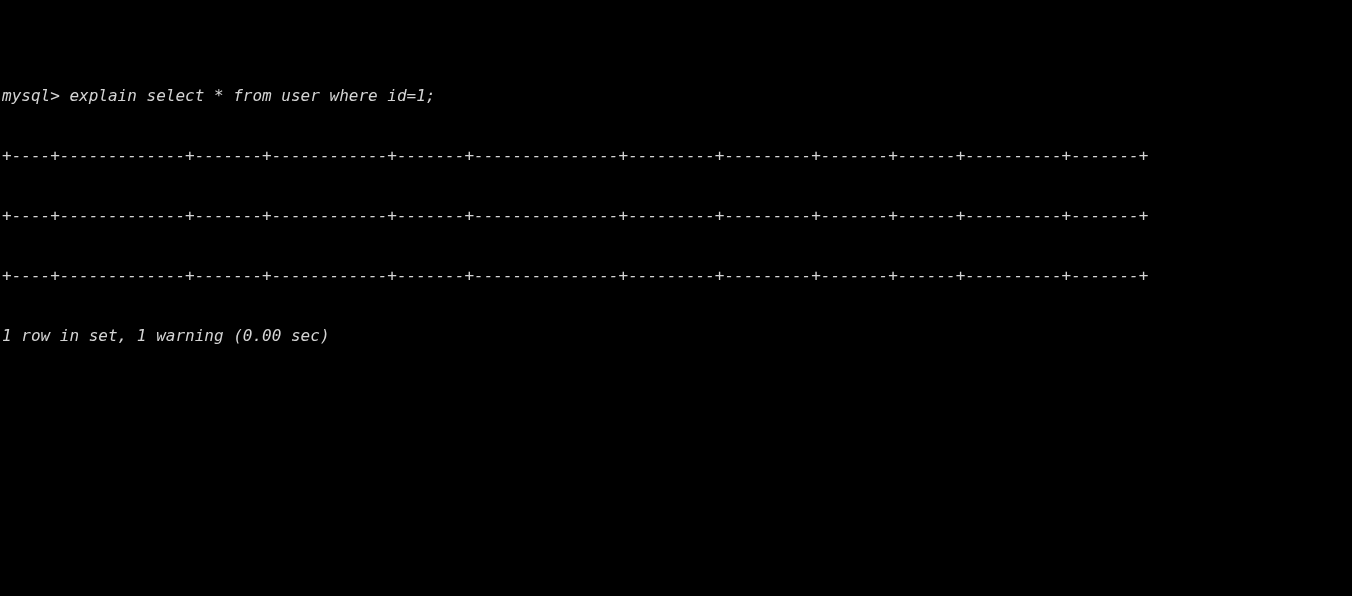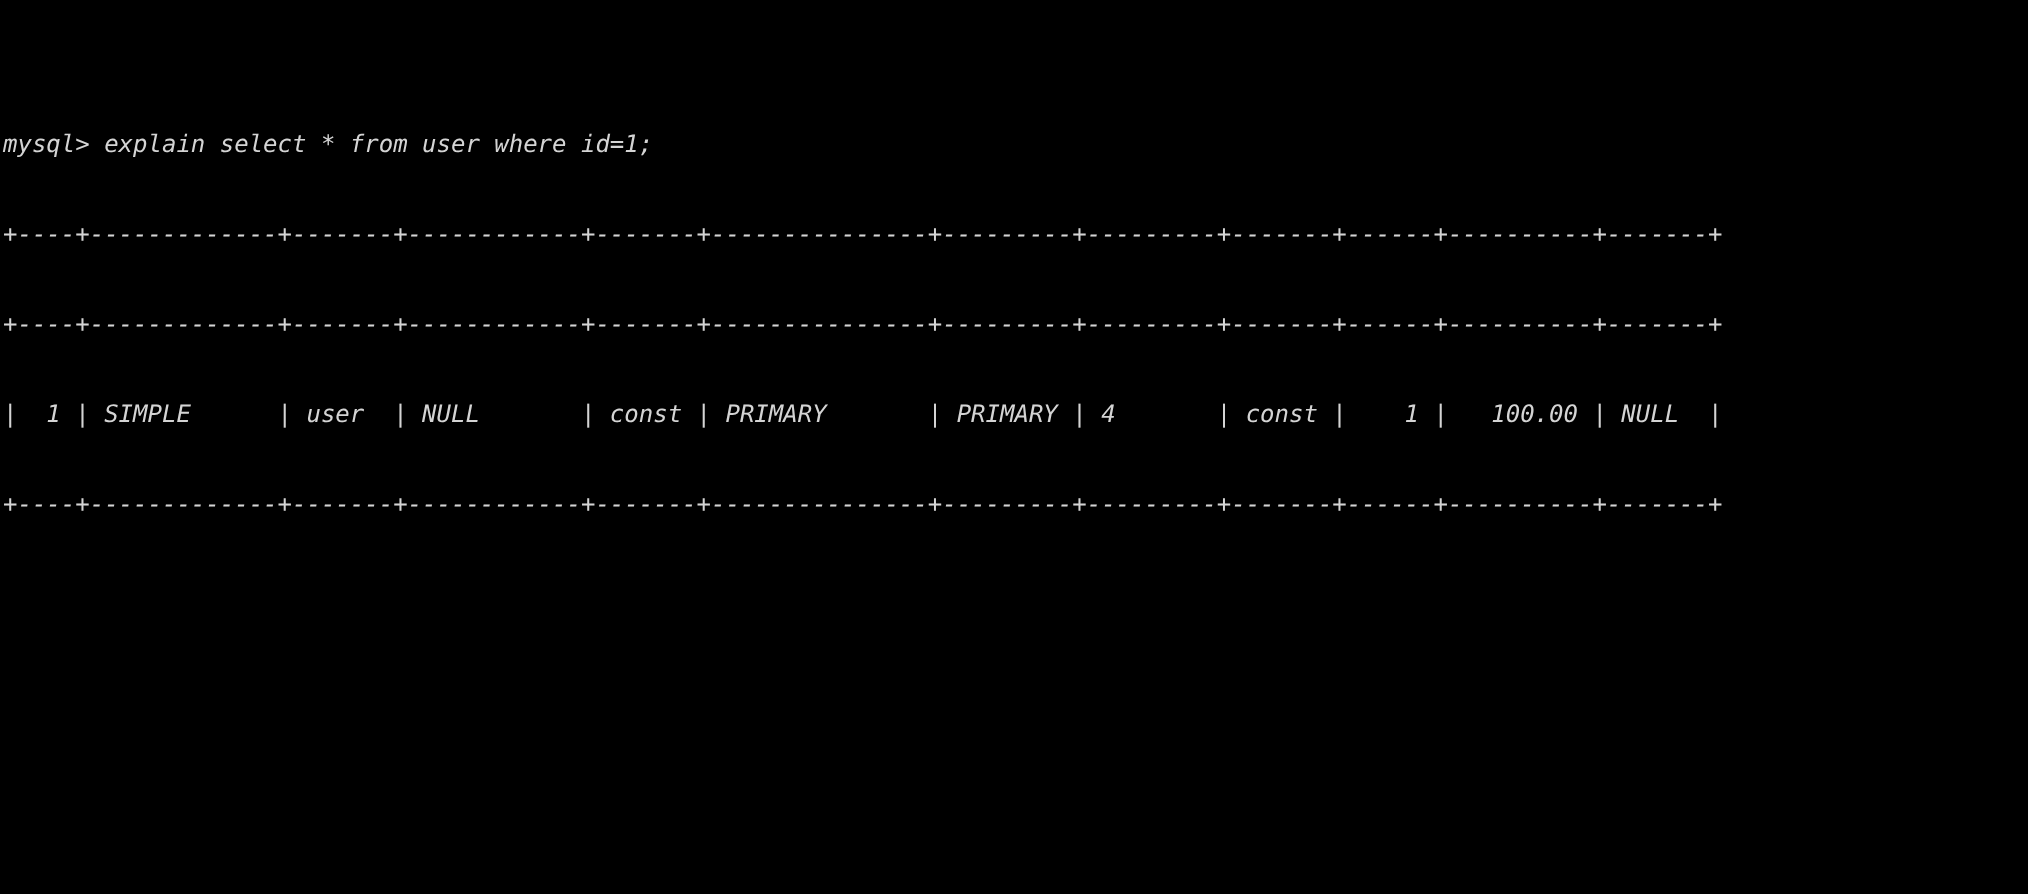--- a/index.html
+++ b/index.html
@@ -43,22 +43,22 @@
 </style>
 </head>
 <body>
 
 <div id="terminal">
 
   
   <div class="line">mysql&gt; explain select * from user where id=1;</div>
   <div class="line">+----+-------------+-------+------------+-------+---------------+---------+---------+-------+------+----------+-------+</div>
   <div class="line">+----+-------------+-------+------------+-------+---------------+---------+---------+-------+------+----------+-------+</div>
-  <div class="line">|  1 | SIMPLE      | user  | NULL       | const | PRIMARY       | PRIMARY | 4       | const |    1 |   100.00 | NULL  |</div>
   <div class="line">+----+-------------+-------+------------+-------+---------------+---------+---------+-------+------+----------+-------+</div>
+  <div class="line">1 row in set, 1 warning (0.00 sec)</div>
   <div class="line blank"> </div>
 
   
   
   
   
   
   
   
   

